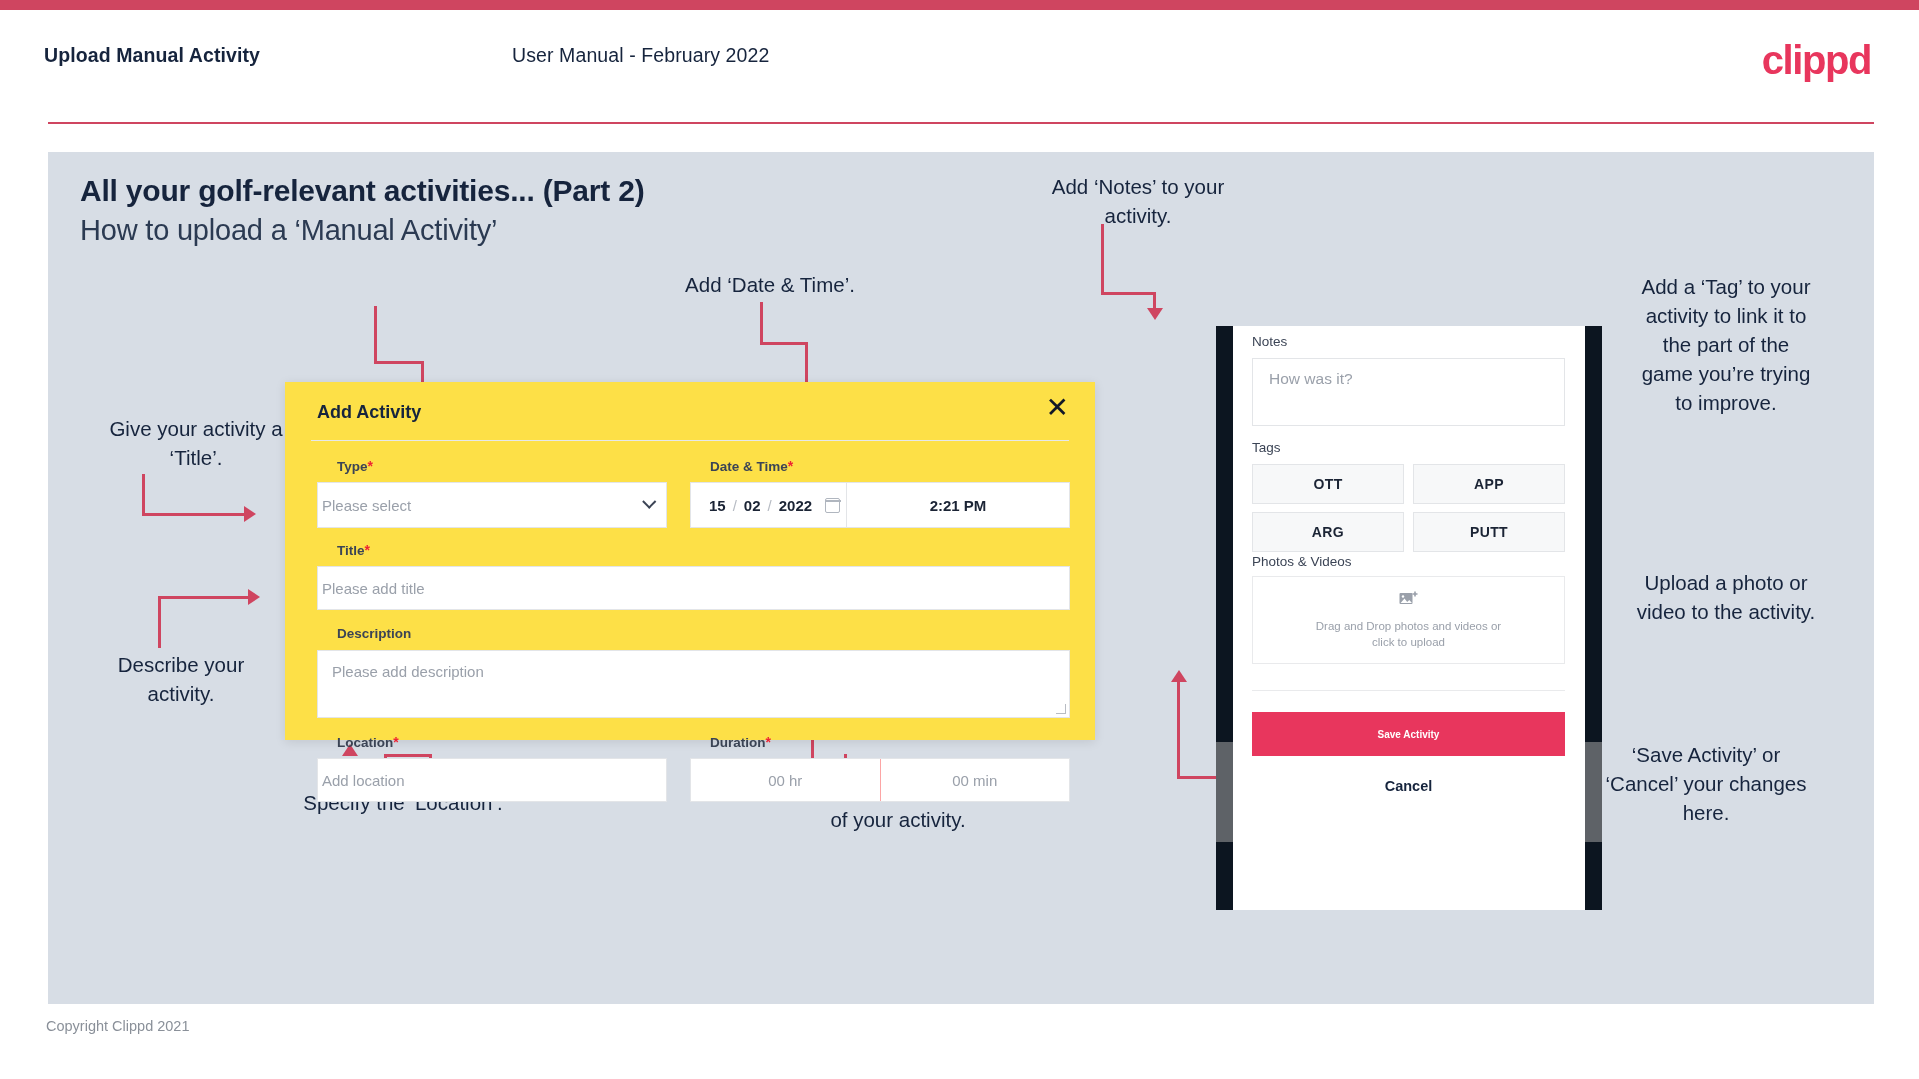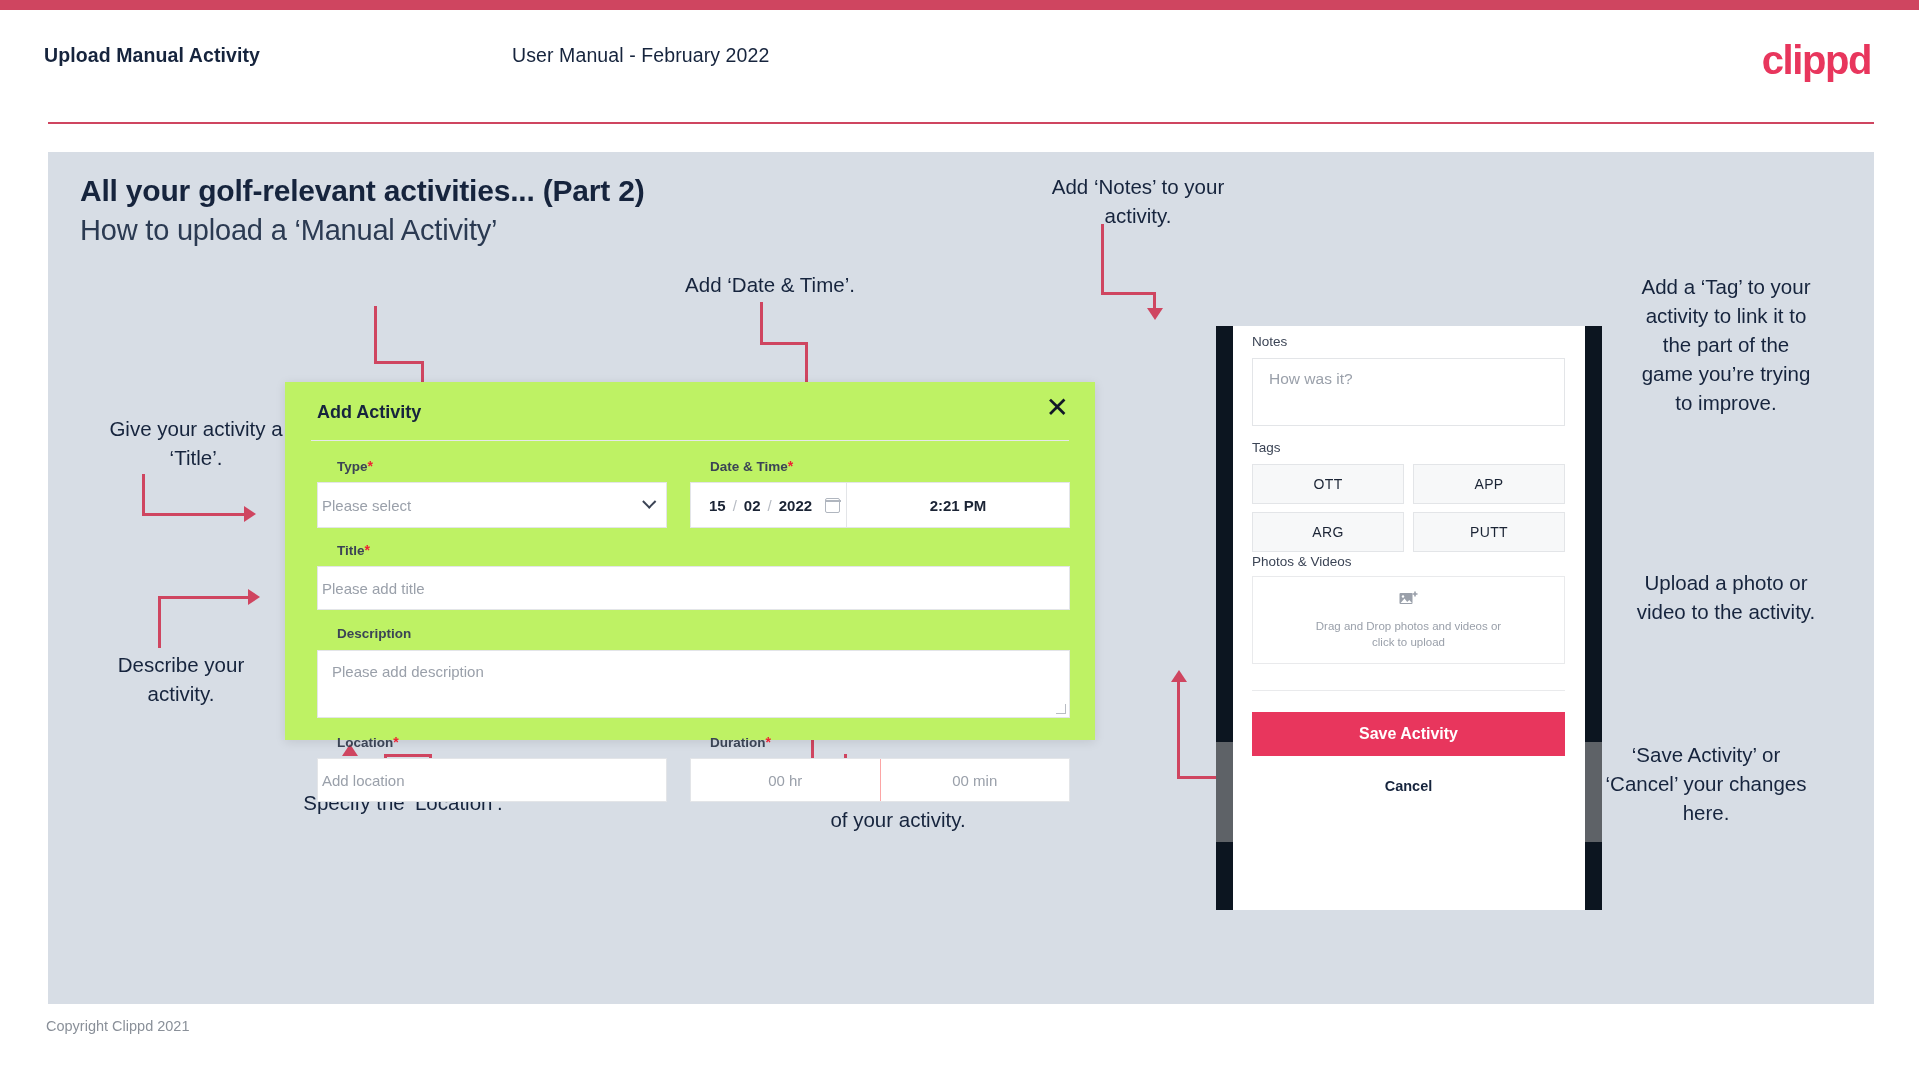--- a/index.html
+++ b/index.html
@@ -63,21 +63,21 @@
   .ln.v { width: 3px; }
   .arw { position: absolute; width: 0; height: 0; }
   .arw.down  { border-left: 8px solid transparent; border-right: 8px solid transparent; border-top: 12px solid #cf4560; }
   .arw.up    { border-left: 8px solid transparent; border-right: 8px solid transparent; border-bottom: 12px solid #cf4560; }
   .arw.right { border-top: 8px solid transparent; border-bottom: 8px solid transparent; border-left: 12px solid #cf4560; }
   .arw.left  { border-top: 8px solid transparent; border-bottom: 8px solid transparent; border-right: 12px solid #cf4560; }
 
   
   .dialog {
     position: absolute; left: 285px; top: 382px; width: 810px; height: 358px;
-    background: #bef264; box-shadow: 0 2px 10px rgba(0,0,0,.10);
+    background: #fde047; box-shadow: 0 2px 10px rgba(0,0,0,.10);
   }
   .dlg-title {
     position: absolute; left: 32px; top: 20px;
     font-size: 18px; font-weight: 700; color: #16243d;
   }
   .dlg-close {
     position: absolute; right: 26px; top: 12px;
     font-size: 28px; line-height: 28px; color: #111827; cursor: pointer;
     font-weight: 400;
   }
@@ -153,37 +153,37 @@
     position: absolute; font-size: 13.5px; color: #3b4455;
   }
   .ps-notes {
     position: absolute; left: 19px; top: 32px; width: 313px; height: 68px;
     border: 1px solid #e3e5e8; background: #fff;
     font-size: 15.5px; color: #9aa0aa; padding: 11px 0 0 16px;
   }
   .tag {
     position: absolute; width: 152px; height: 40px; border: 1px solid #e3e5e8;
     background: #f7f8f9; display:flex; align-items:center; justify-content:center;
-    font-size: 14px; font-weight: 400; color: #1b2435; letter-spacing: .4px;
+    font-size: 14px; font-weight: 700; color: #1b2435; letter-spacing: .4px;
   }
   .dropzone {
     position: absolute; left: 19px; top: 250px; width: 313px; height: 88px;
     border: 1px solid #e9eaec; background: #fff;
     display:flex; flex-direction: column; align-items:center; justify-content:center;
     gap: 6px;
   }
   .dz-text {
     font-size: 11.5px; color: #9aa0aa; text-align:center; line-height: 16px;
   }
   .ps-rule {
     position: absolute; left: 19px; top: 364px; width: 313px; height: 1px; background: #e9eaec;
   }
   .save-btn {
     position: absolute; left: 19px; top: 386px; width: 313px; height: 44px;
-    background: #e8365d; color: #fff; font-size: 16px; font-weight: 700;
+    background: #e8365d; color: #fff; font-size: 10px; font-weight: 700;
     display: flex; align-items: center; justify-content: center; cursor: pointer;
   }
   .cancel-btn {
     position: absolute; left: 19px; top: 440px; width: 313px; height: 40px;
     color: #16243d; font-size: 14.5px; font-weight: 700;
     display: flex; align-items: center; justify-content: center; cursor: pointer;
   }
 
   
   .footer {

